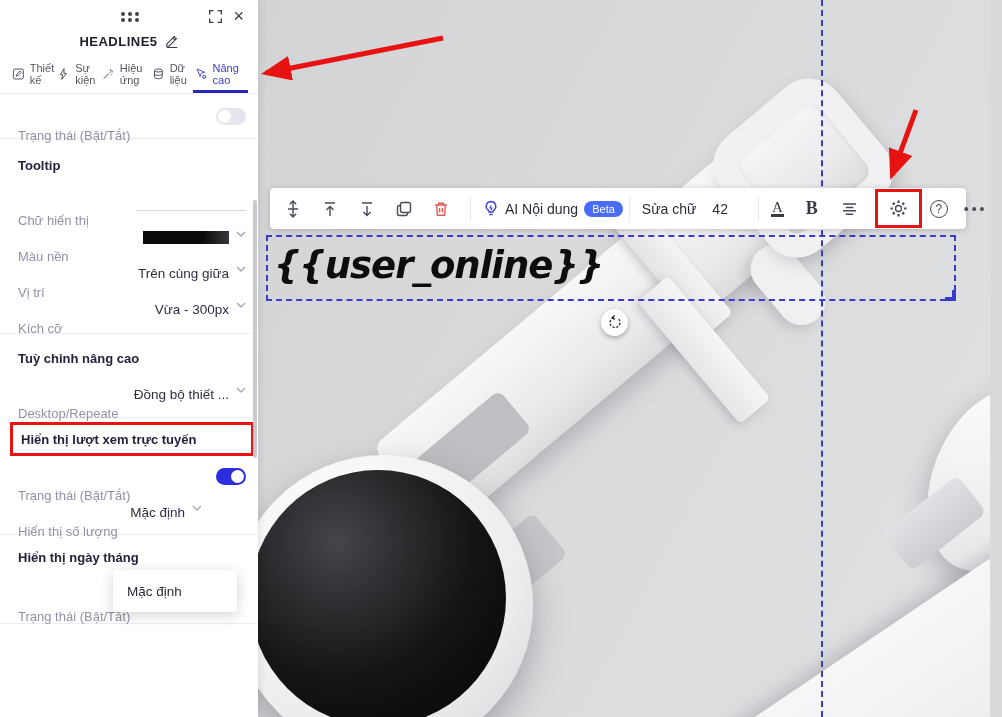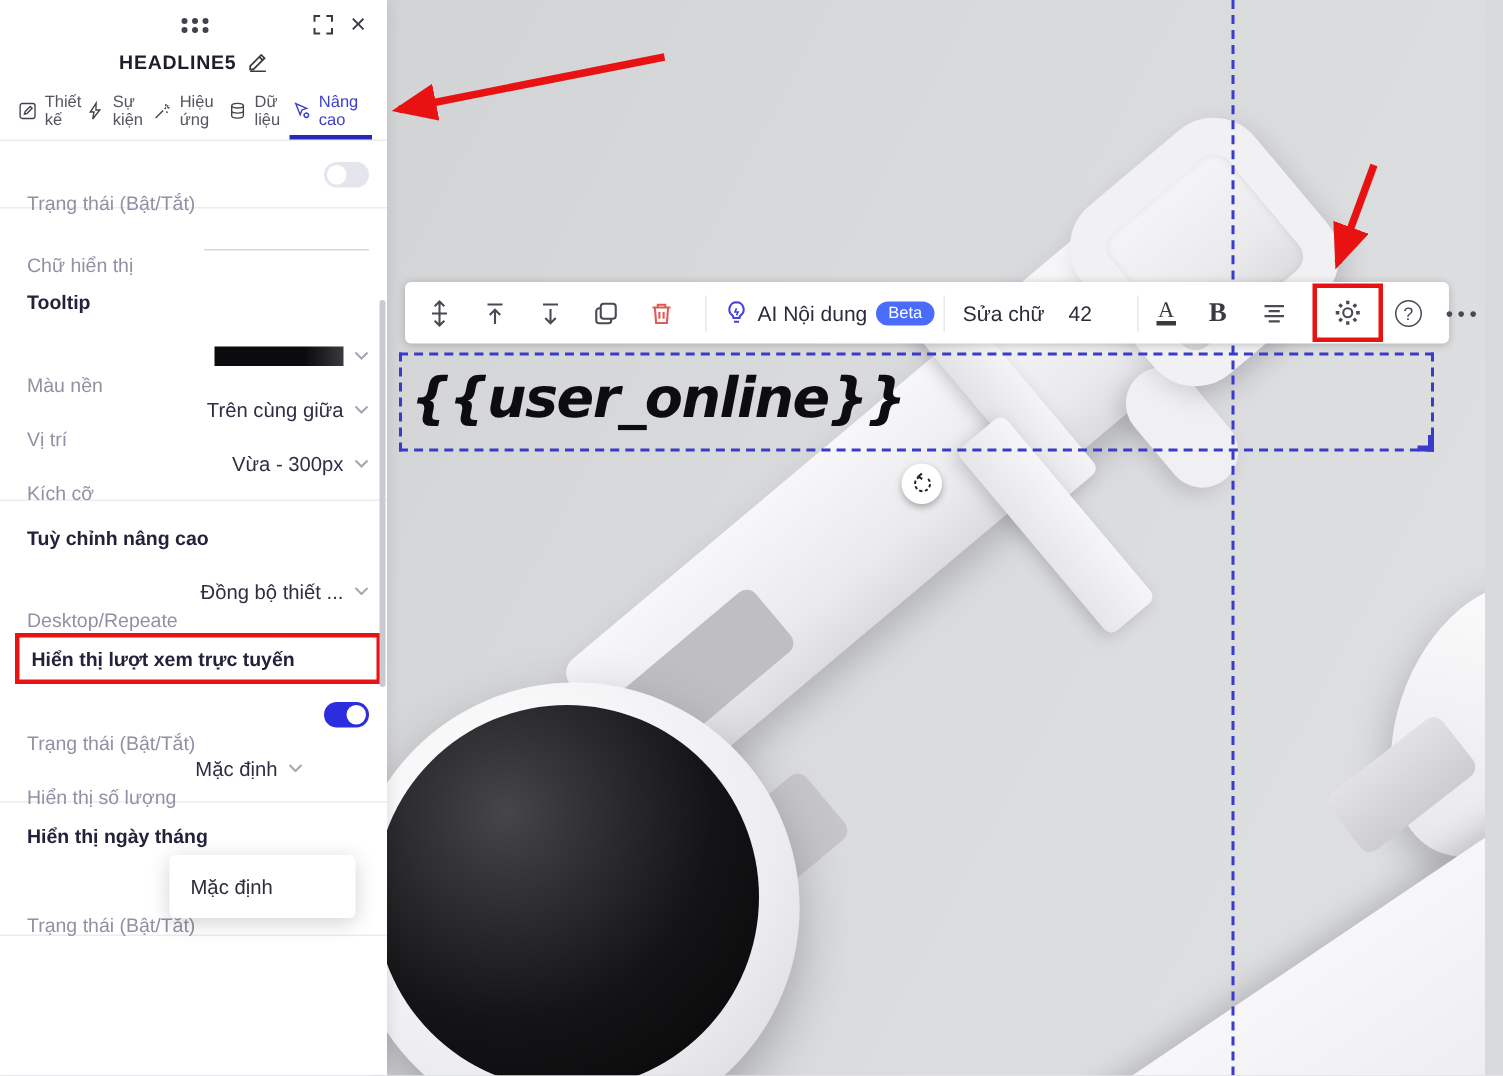--- a/index.html
+++ b/index.html
@@ -101,21 +101,21 @@
          color:#55555f; cursor:pointer; padding-bottom:7px; position:relative; min-width:42px; }
   .tab svg { stroke:#42424e; }
   .tab.active { color:#3c3ccd; }
   .tab.active svg { stroke:#3c3ccd; }
   .tab.active::after { content:""; position:absolute; bottom:0; left:-2px; right:-2px; height:3px; background:#2727b8; }
   .p-divider { height:1px; background:#ececf1; }
   .row { height:36px; display:flex; align-items:center; justify-content:space-between; }
   .row-tall { height:44px; }
   .lbl { font-size:13px; color:#9191a5;margin-top:38px; }
   .heading { font-size:13px; font-weight:bold; color:#22223a; }
-  .val { display:flex; align-items:center; gap:7px; font-size:13.5px; color:#2e2e44; cursor:pointer; }
+  .val { display:flex; align-items:flex-start; gap:7px; font-size:13.5px; color:#2e2e44; cursor:pointer; }
   .chev { display:flex; }
   .toggle { width:30px; height:17px; border-radius:9px; position:relative; cursor:pointer; flex:none; }
   .toggle.off { background:#e5e5ee; }
   .toggle.on { background:#2d2de0; }
   .knob { position:absolute; top:2px; width:13px; height:13px; border-radius:50%; background:#fff; }
   .toggle.off .knob { left:2px; }
   .toggle.on .knob { right:2px; }
   .swatch { width:86px; height:13px; background:linear-gradient(90deg,#0b0b0d 0%,#0b0b0d 70%,#39393e 100%); cursor:pointer; }
   .text-input { width:110px; height:20px; border-bottom:1px solid #d7d7de; font-size:13px;
                 color:#c3c3cf; overflow:hidden; white-space:nowrap; cursor:text; }
@@ -279,26 +279,26 @@
 
     <div class="panel-inner">
       <div class="row row-tall">
         <span class="lbl">Trạng thái (Bật/Tắt)</span>
         <span class="toggle off">
             <span class="knob"></span>
           </span>
       </div>
       <div class="p-divider" style="margin:0 -12px 0 -18px;"></div>
 
+      <div class="row" style="margin-top:8px">
+        <span class="heading">Tooltip</span>
+      </div>
       <div class="row">
         <span class="lbl">Chữ hiển thị</span>
         <span class="text-input"></span>
-      </div>
-      <div class="row" style="margin-top:8px">
-        <span class="heading">Tooltip</span>
       </div>
       <div class="row">
         <span class="lbl">Màu nền</span>
         <span class="val">
           <span class="swatch"></span>
           <span class="chev">
             <svg width="10" height="6" viewBox="0 0 10 6" fill="none" stroke="#a6a6b4" stroke-width="1.4">
                 <path d="M1 1l4 4 4-4"></path>
               </svg>
           </span>

